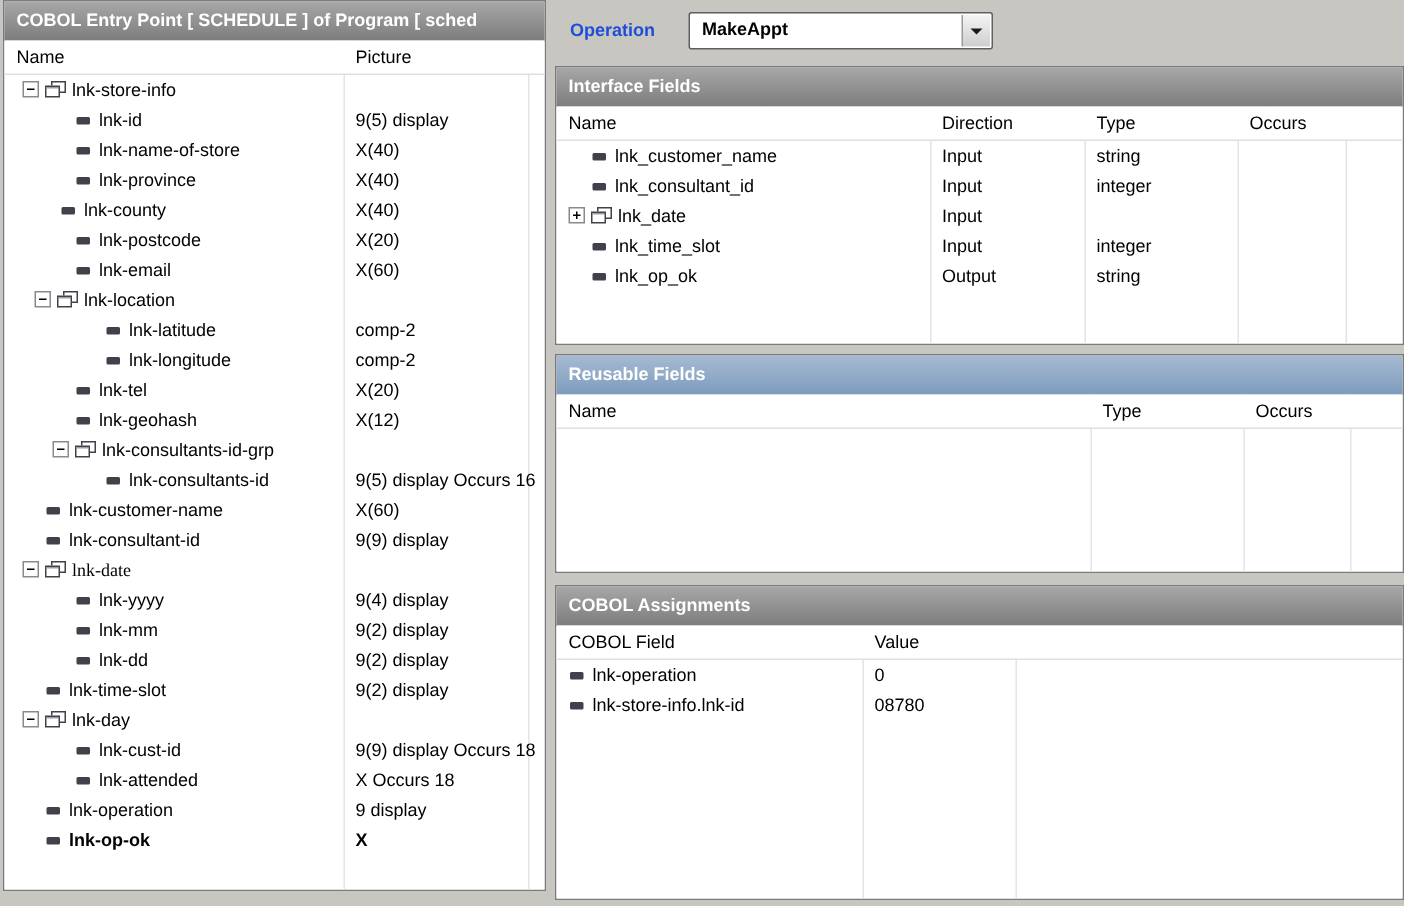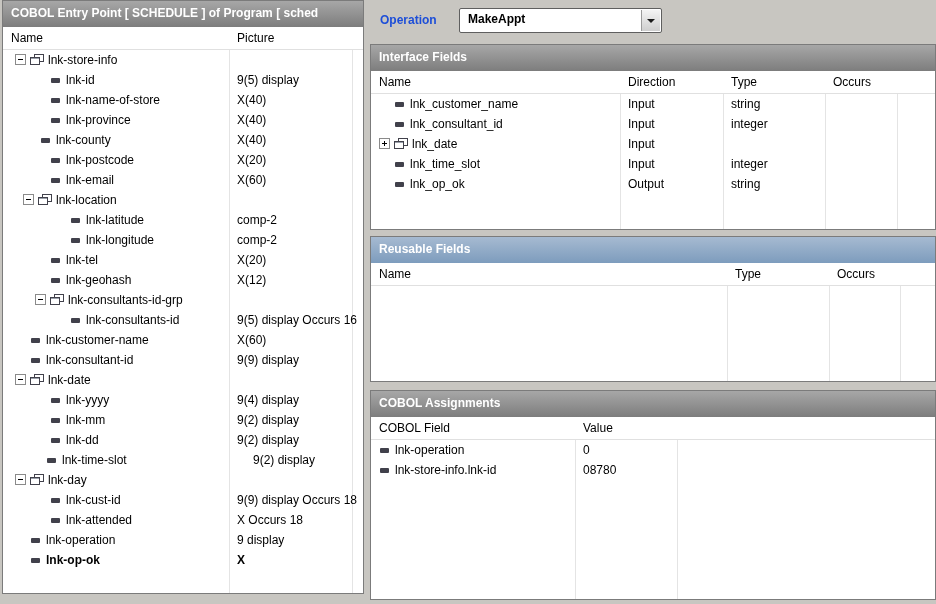--- a/index.html
+++ b/index.html
@@ -91,25 +91,25 @@
           <div class="row" style="padding-left: 32px;"><span class="exp-spacer"></span><span class="icon-field"></span><span class="lbl">lnk-email</span><span class="pic">X(60)</span></div>
           <div class="row" style="padding-left: 20px;"><span class="expander minus"></span><span class="icon-group"></span><span class="lbl">lnk-location</span><span class="pic"></span></div>
           <div class="row" style="padding-left: 52px;"><span class="exp-spacer"></span><span class="icon-field"></span><span class="lbl">lnk-latitude</span><span class="pic">comp-2</span></div>
           <div class="row" style="padding-left: 52px;"><span class="exp-spacer"></span><span class="icon-field"></span><span class="lbl">lnk-longitude</span><span class="pic">comp-2</span></div>
           <div class="row" style="padding-left: 32px;"><span class="exp-spacer"></span><span class="icon-field"></span><span class="lbl">lnk-tel</span><span class="pic">X(20)</span></div>
           <div class="row" style="padding-left: 32px;"><span class="exp-spacer"></span><span class="icon-field"></span><span class="lbl">lnk-geohash</span><span class="pic">X(12)</span></div>
           <div class="row" style="padding-left: 32px;"><span class="expander minus"></span><span class="icon-group"></span><span class="lbl">lnk-consultants-id-grp</span><span class="pic"></span></div>
           <div class="row" style="padding-left: 52px;"><span class="exp-spacer"></span><span class="icon-field"></span><span class="lbl">lnk-consultants-id</span><span class="pic">9(5) display Occurs 16</span></div>
           <div class="row" style="padding-left: 12px;"><span class="exp-spacer"></span><span class="icon-field"></span><span class="lbl">lnk-customer-name</span><span class="pic">X(60)</span></div>
           <div class="row" style="padding-left: 12px;"><span class="exp-spacer"></span><span class="icon-field"></span><span class="lbl">lnk-consultant-id</span><span class="pic">9(9) display</span></div>
-          <div class="row" style="padding-left: 12px;"><span class="expander minus"></span><span class="icon-group"></span><span class="lbl">lnk-date</span><span class="pic"></span></div>
+          <div class="row" style="padding-left: 12px; font-family: Liberation Serif, serif;"><span class="expander minus"></span><span class="icon-group"></span><span class="lbl">lnk-date</span><span class="pic"></span></div>
           <div class="row" style="padding-left: 32px;"><span class="exp-spacer"></span><span class="icon-field"></span><span class="lbl">lnk-yyyy</span><span class="pic">9(4) display</span></div>
           <div class="row" style="padding-left: 32px;"><span class="exp-spacer"></span><span class="icon-field"></span><span class="lbl">lnk-mm</span><span class="pic">9(2) display</span></div>
           <div class="row" style="padding-left: 32px;"><span class="exp-spacer"></span><span class="icon-field"></span><span class="lbl">lnk-dd</span><span class="pic">9(2) display</span></div>
-          <div class="row" style="padding-left: 12px; margin-left: 16px;"><span class="exp-spacer"></span><span class="icon-field"></span><span class="lbl">lnk-time-slot</span><span class="pic">9(2) display</span></div>
+          <div class="row" style="padding-left: 12px;"><span class="exp-spacer"></span><span class="icon-field"></span><span class="lbl">lnk-time-slot</span><span class="pic">9(2) display</span></div>
           <div class="row" style="padding-left: 12px;"><span class="expander minus"></span><span class="icon-group"></span><span class="lbl">lnk-day</span><span class="pic"></span></div>
           <div class="row" style="padding-left: 32px;"><span class="exp-spacer"></span><span class="icon-field"></span><span class="lbl">lnk-cust-id</span><span class="pic">9(9) display Occurs 18</span></div>
           <div class="row" style="padding-left: 32px;"><span class="exp-spacer"></span><span class="icon-field"></span><span class="lbl">lnk-attended</span><span class="pic">X Occurs 18</span></div>
           <div class="row" style="padding-left: 12px;"><span class="exp-spacer"></span><span class="icon-field"></span><span class="lbl">lnk-operation</span><span class="pic">9 display</span></div>
           <div class="row" style="padding-left: 12px; font-weight: bold;"><span class="exp-spacer"></span><span class="icon-field"></span><span class="lbl">lnk-op-ok</span><span class="pic">X</span></div>
         </div>
     </div>
   </section>
 
   <span class="op-label">Operation</span>

